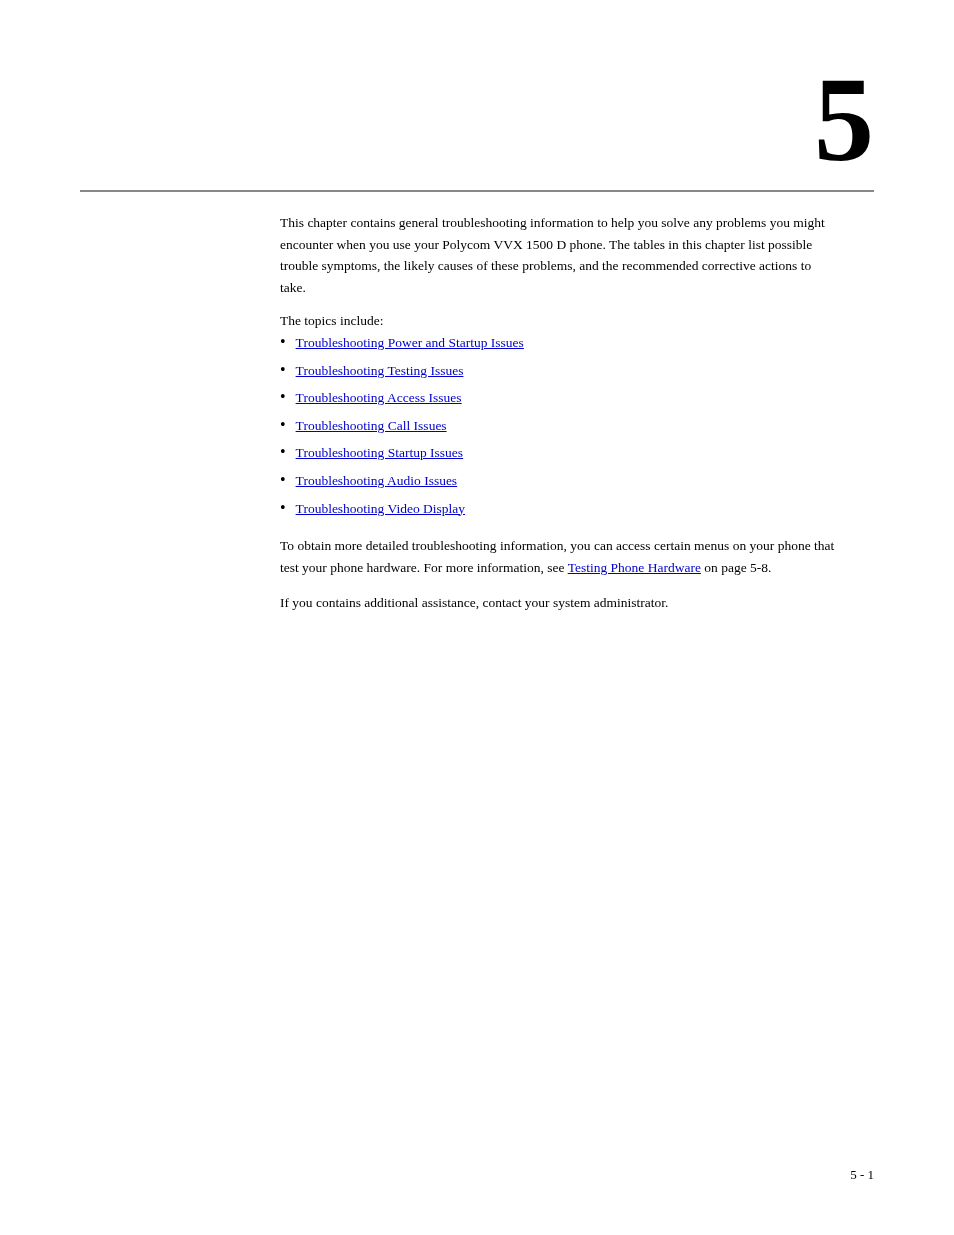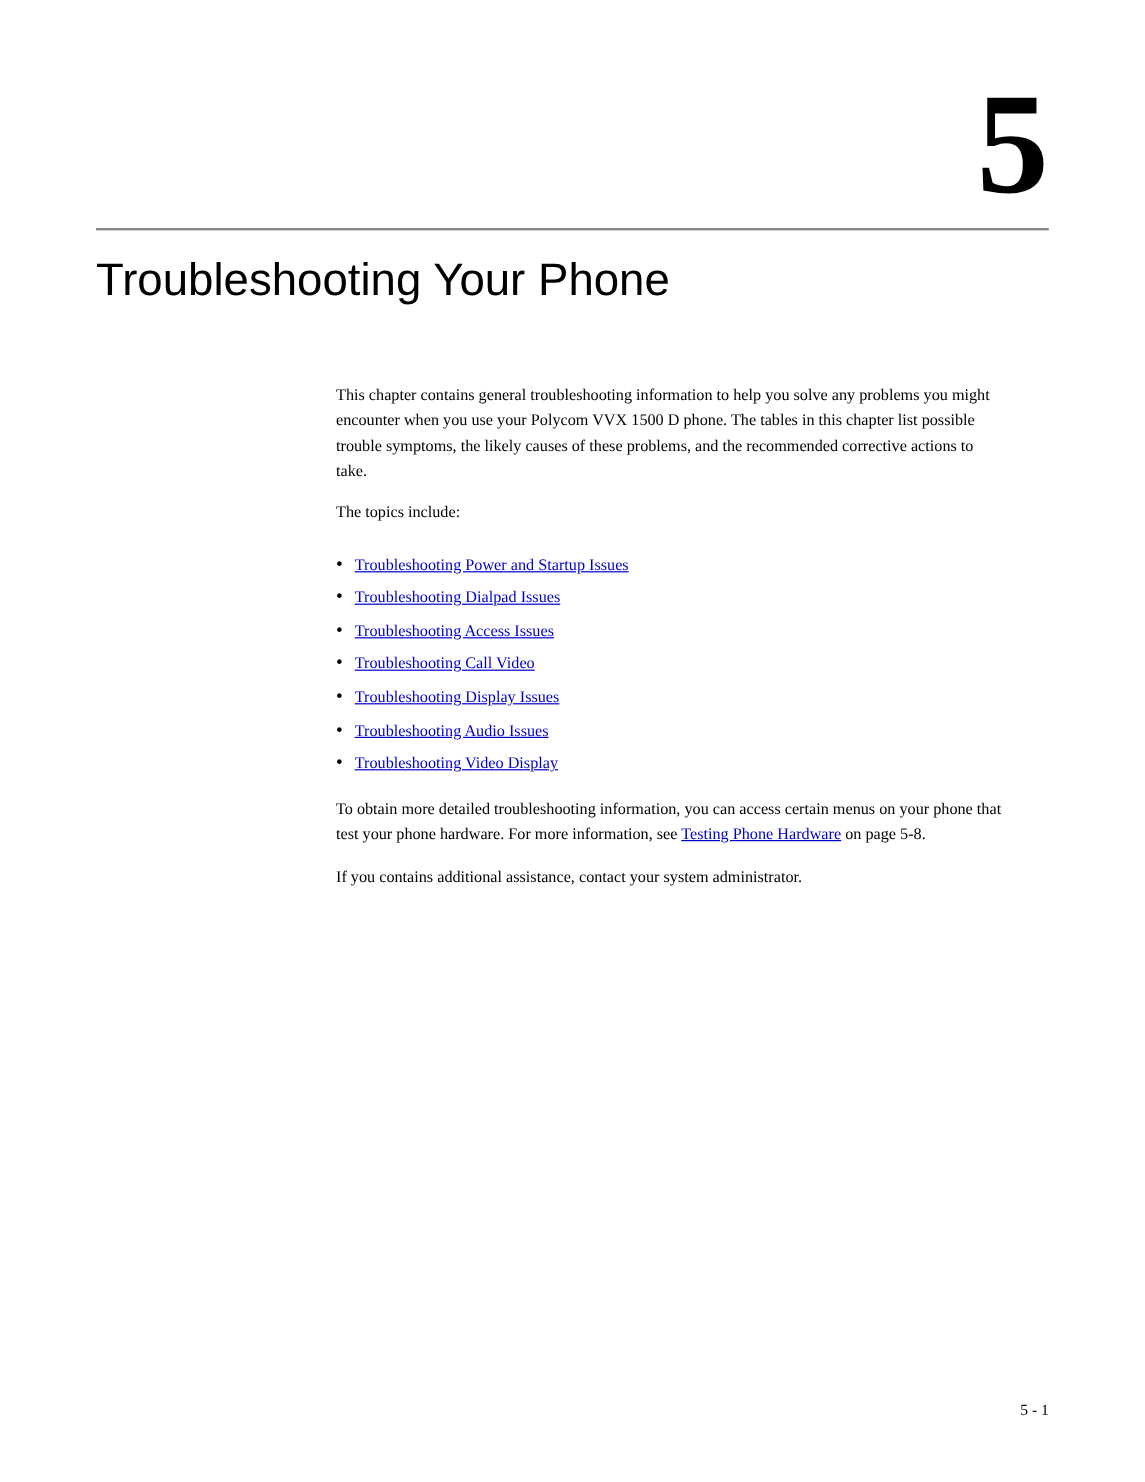--- a/index.html
+++ b/index.html
@@ -58,21 +58,21 @@
     .intro-paragraph {
       font-size: 13.5px;
       line-height: 1.6;
       margin-bottom: 12px;
       color: #000000;
     }
 
     .topics-label {
       font-size: 13.5px;
       line-height: 1.6;
-      margin-bottom: 22px;
+      margin-bottom: 0;
       color: #000000;
     }
 
     .topics-list {
       list-style: none;
       margin-bottom: 16px;
       padding-left: 0;
     }
 
     .topics-list li {
@@ -115,48 +115,47 @@
   </style>
 </head>
 <body>
 
 <div class="page">
 
   <div class="chapter-number">5</div>
 
   <hr class="horizontal-rule">
 
-  <h1 class="chapter-title">Troubleshooting Your Phone</h1>
 
   <div class="content-area">
 
     <p class="intro-paragraph">This chapter contains general troubleshooting information to help you solve any problems you might encounter when you use your Polycom VVX 1500 D phone. The tables in this chapter list possible trouble symptoms, the likely causes of these problems, and the recommended corrective actions to take.</p>
 
     <p class="topics-label">The topics include:</p>
 
     <ul class="topics-list">
       <li>
         <span class="bullet">•</span>
         <a class="link" href="#power">Troubleshooting Power and Startup Issues</a>
       </li>
       <li>
         <span class="bullet">•</span>
-        <a class="link" href="#dialpad">Troubleshooting Dialpad Issues</a>
+        <a class="link" href="#dialpad">Troubleshooting Testing Issues</a>
       </li>
       <li>
         <span class="bullet">•</span>
         <a class="link" href="#access">Troubleshooting Access Issues</a>
       </li>
       <li>
         <span class="bullet">•</span>
-        <a class="link" href="#call">Troubleshooting Call Video</a>
+        <a class="link" href="#call">Troubleshooting Call Issues</a>
       </li>
       <li>
         <span class="bullet">•</span>
-        <a class="link" href="#display">Troubleshooting Display Issues</a>
+        <a class="link" href="#display">Troubleshooting Startup Issues</a>
       </li>
       <li>
         <span class="bullet">•</span>
         <a class="link" href="#audio">Troubleshooting Audio Issues</a>
       </li>
       <li>
         <span class="bullet">•</span>
         <a class="link" href="#video">Troubleshooting Video Display</a>
       </li>
     </ul>

